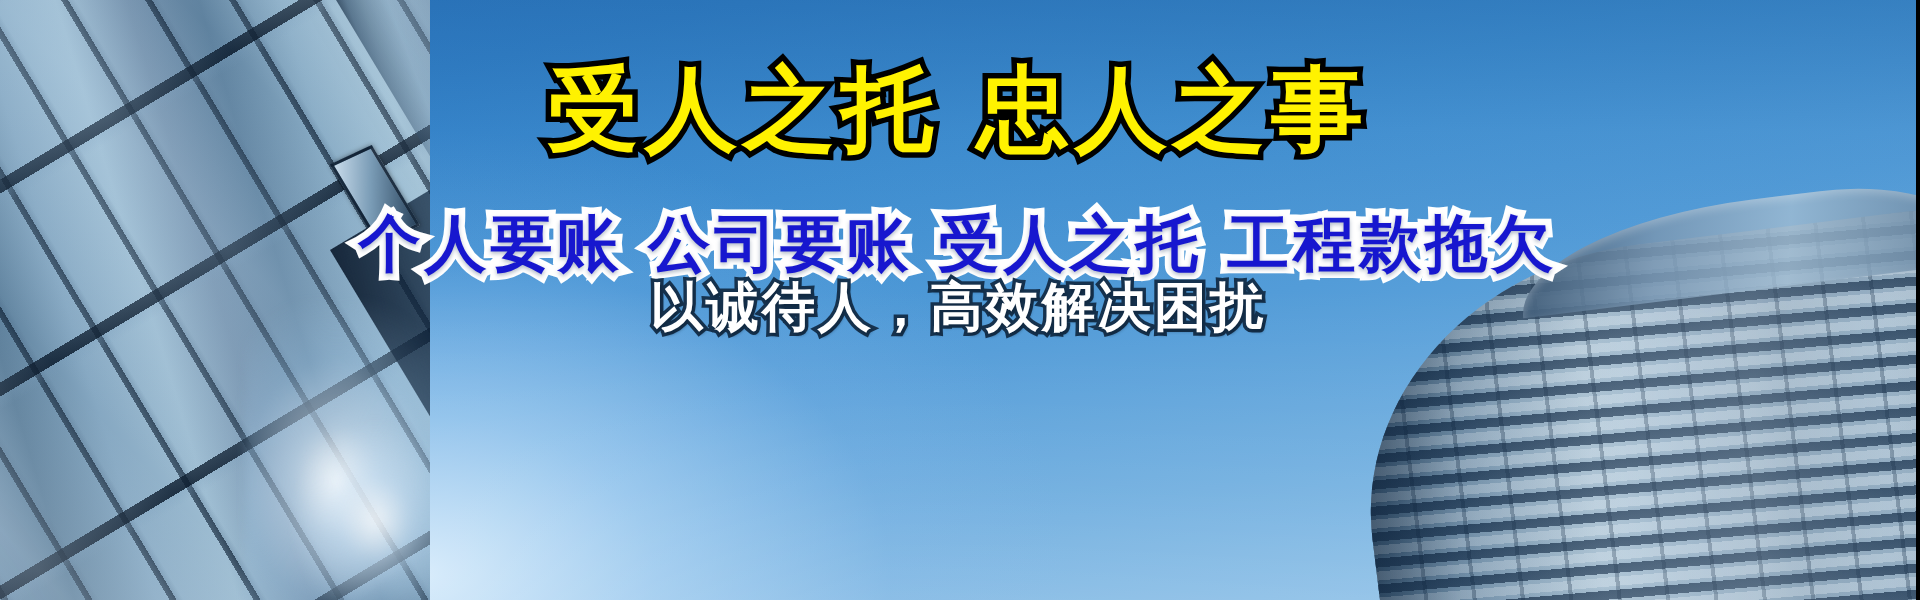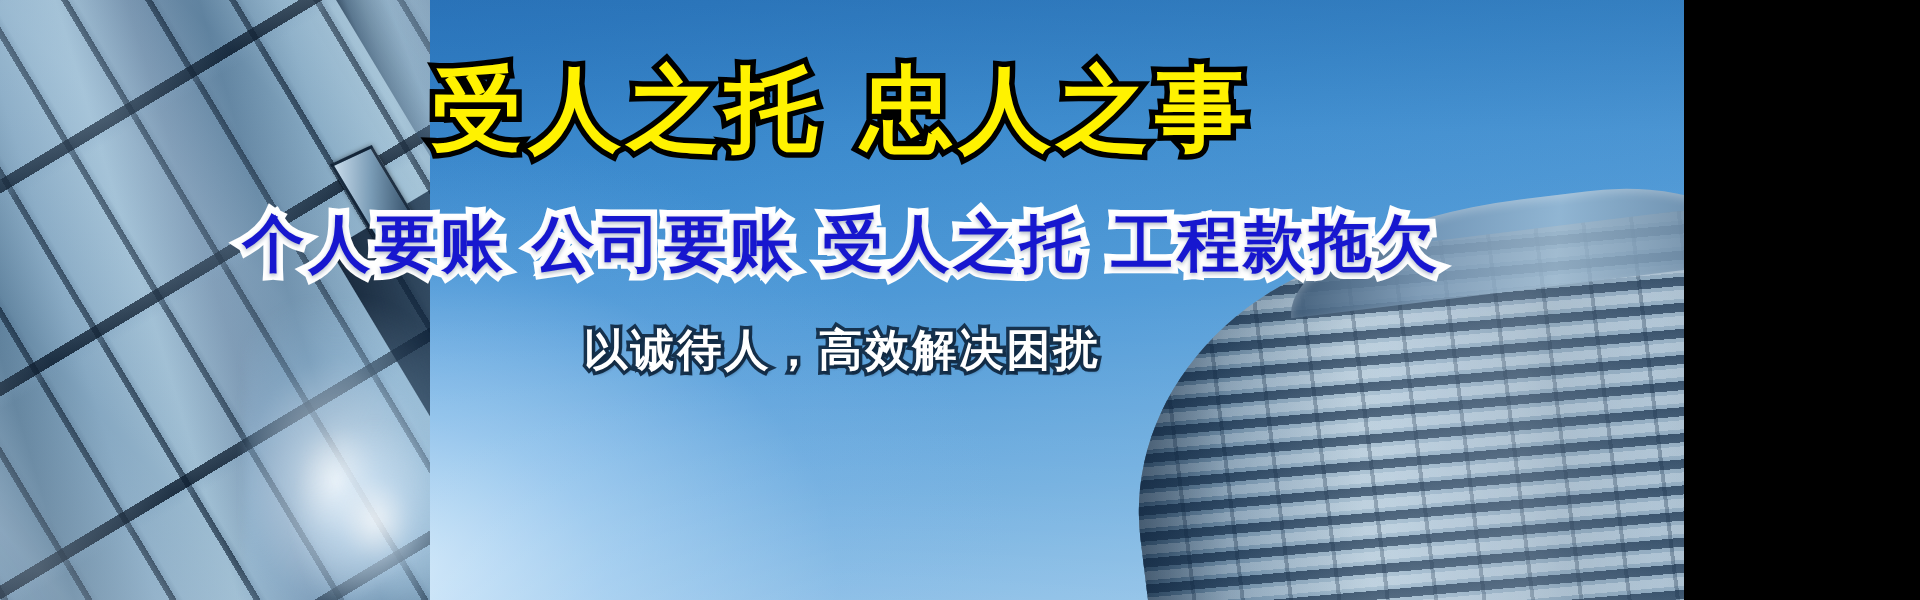--- a/index.html
+++ b/index.html
@@ -3,21 +3,21 @@
 <meta charset="utf-8">
 <title>Banner</title>
 <style>
   html, body {
     margin: 0;
     padding: 0;
     background: #000;
   }
   #banner {
     position: relative;
-    width: 1684px;
+    width: 1916px;
     height: 600px;
     overflow: hidden;
     font-family: "DejaVu Sans", "Liberation Sans", sans-serif;
     background: #3d86cf;
   }
 
   
   .sky {
     position: absolute;
     inset: 0;
@@ -282,22 +282,21 @@
     letter-spacing: 4px;
     color: #1717cf;
     white-space: nowrap;
     -webkit-text-stroke: 13px #ffffff;
     paint-order: stroke fill;
     text-shadow:
       0 2px 4px rgba(20,50,90,0.35);
   }
 
   .tagline {
-    margin-top: 48px;
-    font-size: 44px;
+    font-size: 53px;
     line-height: 1.1;
     font-weight: 700;
     letter-spacing: 3px;
     color: #ffffff;
     white-space: nowrap;
     -webkit-text-stroke: 7px #16324e;
     paint-order: stroke fill;
     text-shadow: 2px 3px 3px rgba(10,30,52,0.45);
   }
 </style>

